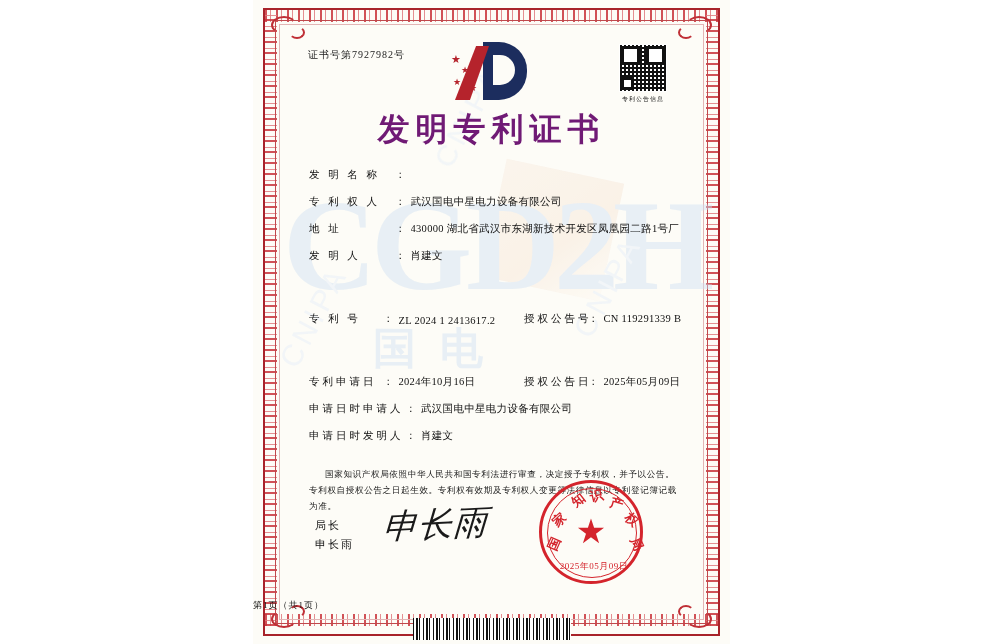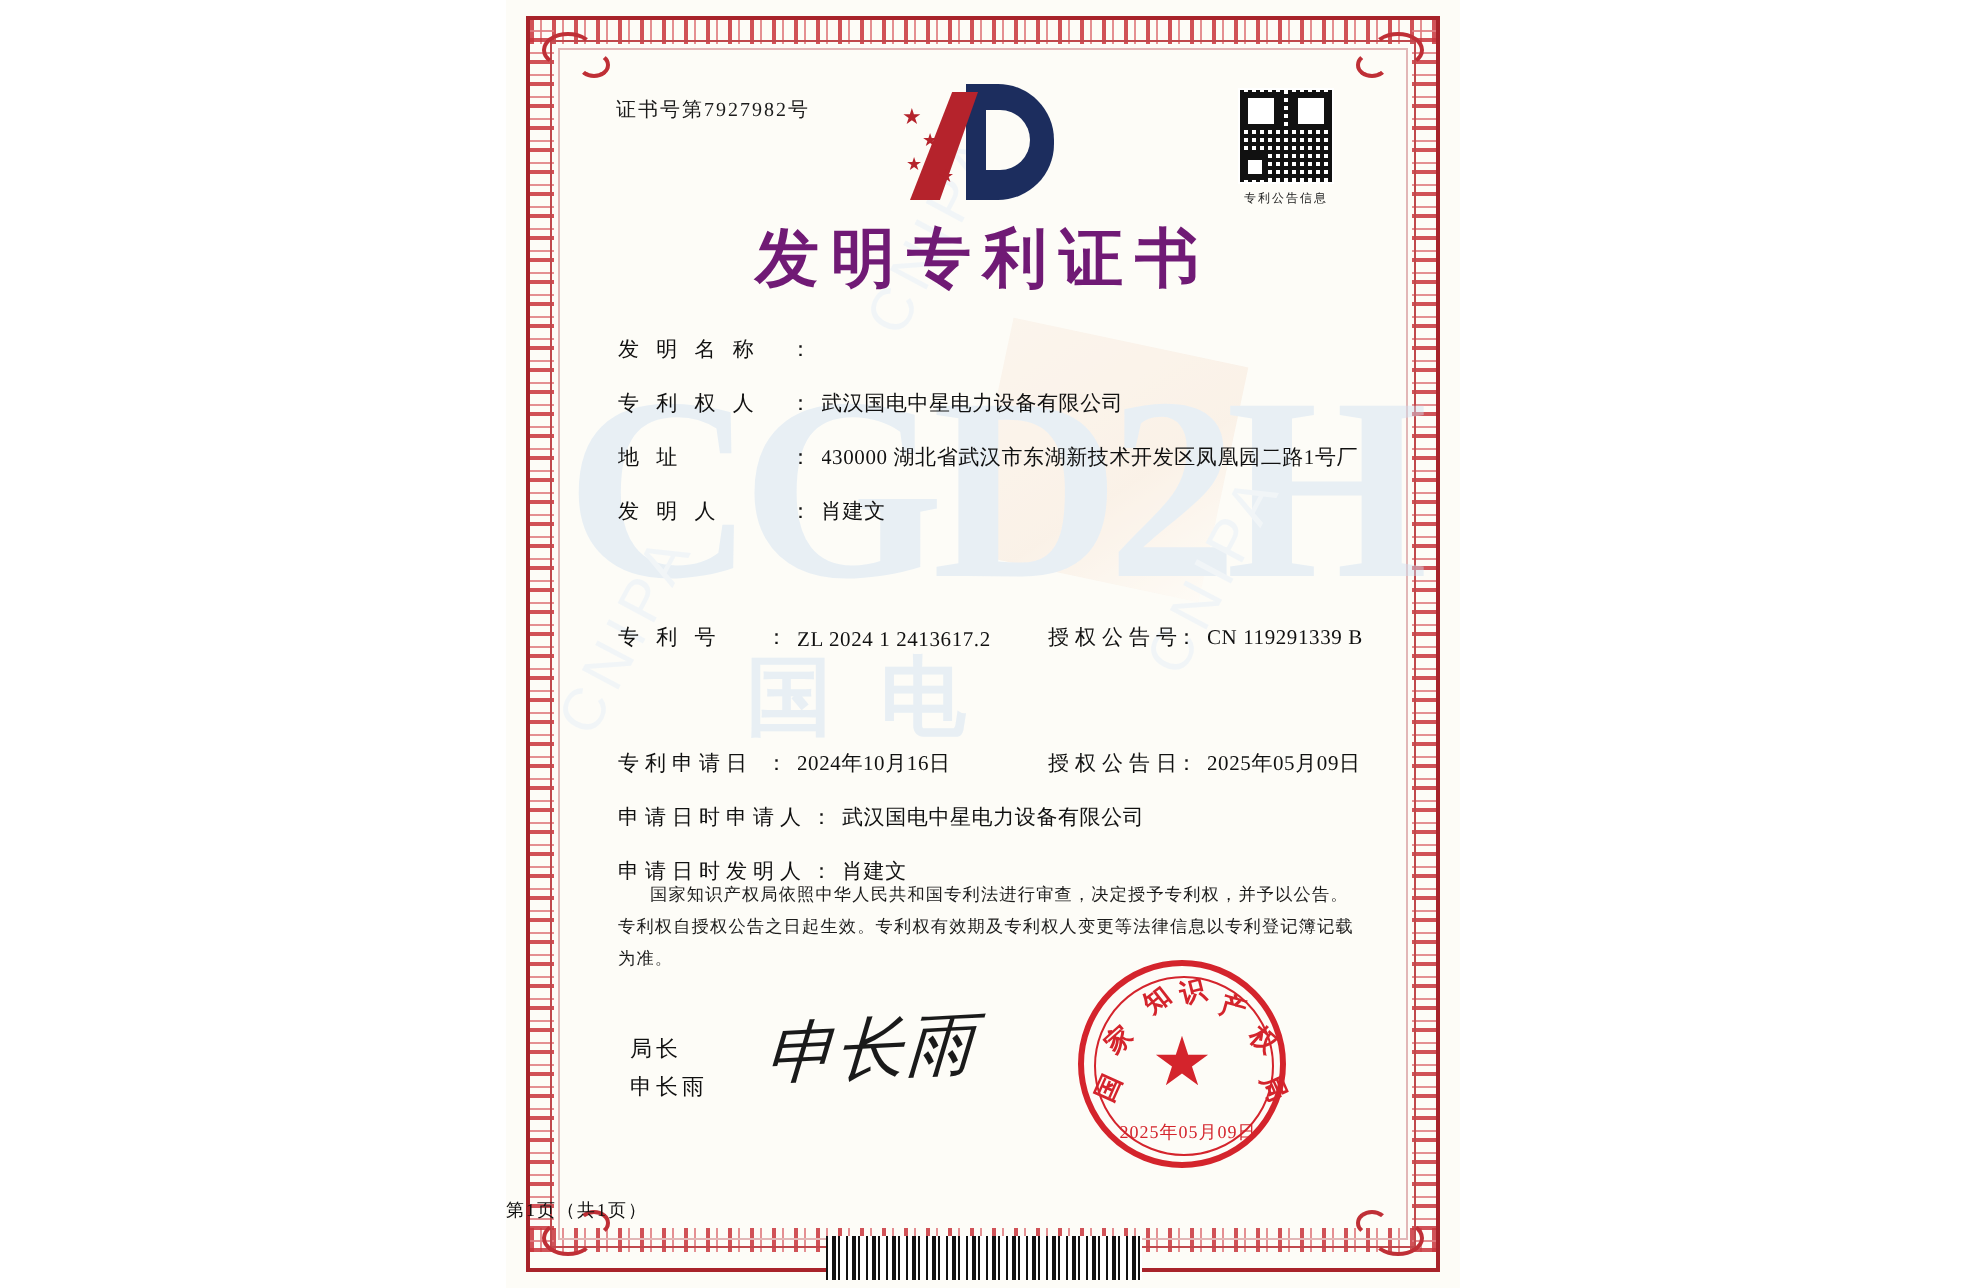--- a/index.html
+++ b/index.html
@@ -278,21 +278,21 @@
     left: 56px; top: 440px;
     width: 368px;
     font-size: 8.6px;
     line-height: 1.85;
     color: #1b1b1b;
     letter-spacing: .6px;
     text-align: justify;
     font-family: "Liberation Serif", serif;
   }
   .legal p { margin: 0; }
-  .legal .indent { text-indent: 16px; }
+  .legal .indent { text-indent: 16px; margin-top: 27px; }
 
   
   .sig-block {
     position: absolute;
     left: 62px; top: 516px;
     font-size: 11px;
     line-height: 1.7;
     color: #111;
     letter-spacing: 2px;
     font-family: "Liberation Serif", serif;

